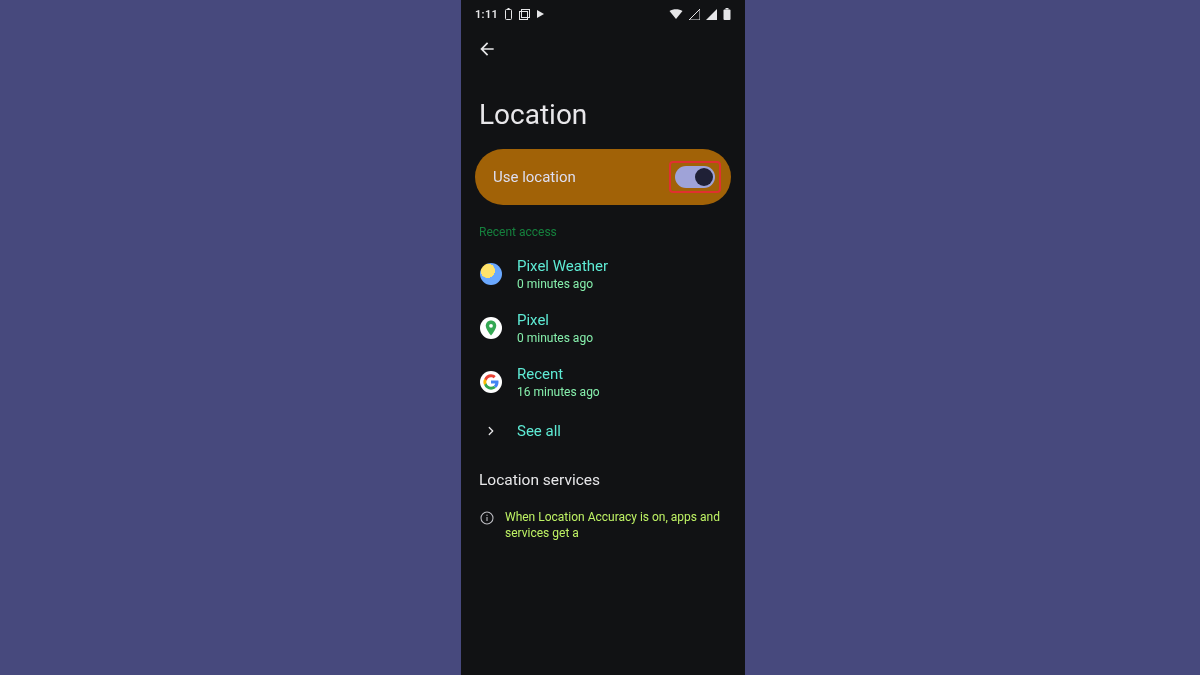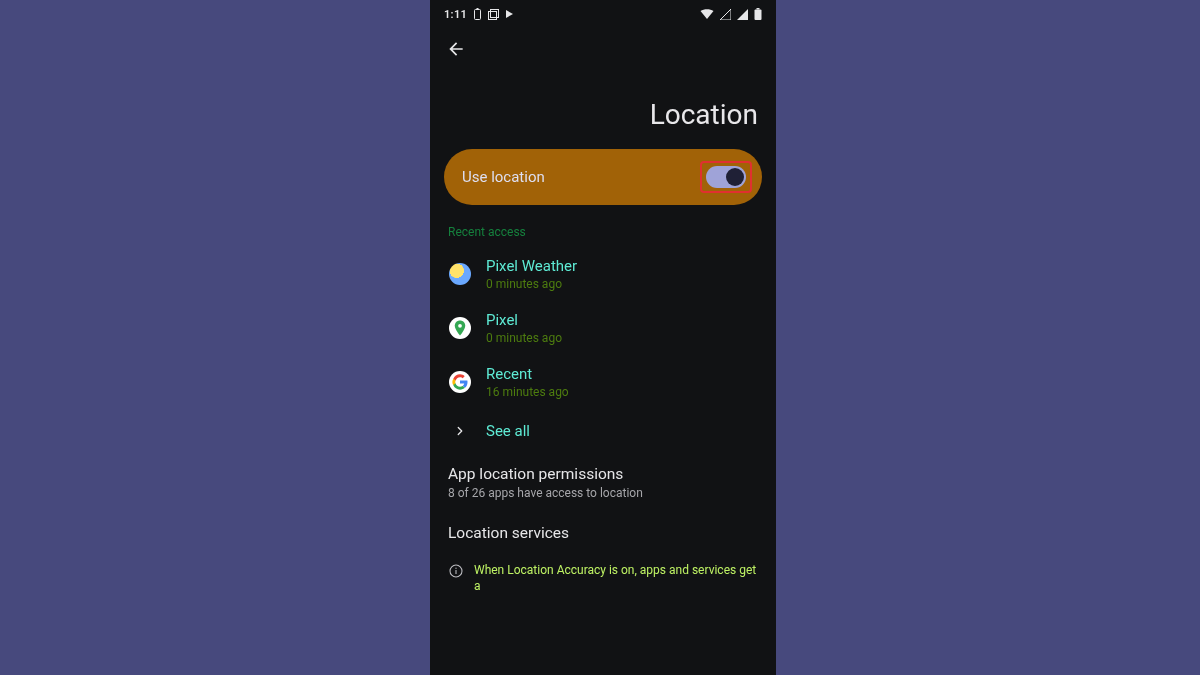--- a/index.html
+++ b/index.html
@@ -4,21 +4,21 @@
 <style>
   * { box-sizing: border-box; margin: 0; padding: 0; }
   html, body { width: 1200px; height: 675px; overflow: hidden; }
   body {
     background: #47497d;
     font-family: Roboto, "Segoe UI", Arial, sans-serif;
     display: flex;
     justify-content: center;
   }
   .phone {
-    width: 346px;
+    width: 284px;
     height: 675px;
     background: #111214;
     color: #e6e6e8;
     position: relative;
     overflow: hidden;
     margin-left: 6px;
   }
   
   .statusbar {
     display: flex;
@@ -43,21 +43,20 @@
     width: 32px; height: 32px;
     display:flex; align-items:center; justify-content:center;
     border-radius: 50%;
     cursor: pointer;
   }
   .page-title {
     font-size: 28px;
     font-weight: 400;
     padding: 28px 18px 18px 18px;
     color: #e8e7ea;
-    text-align: right;
   }
   
   .card {
     margin: 0 14px;
     background: #a16207;
     border-radius: 28px;
     height: 56px;
     display:flex;
     align-items:center;
     justify-content:space-between;
@@ -103,21 +102,21 @@
     flex-shrink:0;
   }
   .app-icon {
     width:22px; height:22px;
     border-radius:50%;
     display:flex; align-items:center; justify-content:center;
     font-size:11px;
     background:#fff;
   }
   .item-text .title { font-size:15px; color:#5eead4; line-height:1.2;}
-  .item-text .sub { font-size:12px; color:#4d7c0f; margin-top:2px;}
+  .item-text .sub { font-size:12px; color:#86efac; margin-top:2px;}
   .chevron {
     width:24px; height:24px;
     display:flex; align-items:center; justify-content:center;
   }
   .setting-row {
     padding: 12px 18px 6px 18px;
     cursor:pointer;
   }
   .setting-row .title { font-size:15.5px; color:#e6e6e8; }
   .setting-row .sub { font-size:12px; color:#a6a6aa; margin-top:3px;}
@@ -255,24 +254,20 @@
     <div class="icon-slot chevron">
       <svg width="14" height="14" viewBox="0 0 24 24">
           <path d="M9 6l6 6-6 6" fill="none" stroke="#e6e6e8" stroke-width="2.2" stroke-linecap="round" stroke-linejoin="round"></path>
         </svg>
     </div>
     <div class="item-text">
       <div class="title">See all</div>
     </div>
   </div>
 
-  <div class="setting-row">
-    <div class="title">App location permissions</div>
-    <div class="sub">8 of 26 apps have access to location</div>
-  </div>
 
   <div class="setting-row" style="padding-top:18px;">
     <div class="title">Location services</div>
   </div>
 
   <div class="info-row">
     <span class="info-icon">
       <svg width="16" height="16" viewBox="0 0 24 24">
           <circle cx="12" cy="12" r="9" fill="none" stroke="#bdbdc2" stroke-width="1.6"></circle>
           <rect x="11.2" y="10.5" width="1.6" height="6" fill="#bdbdc2"></rect>

